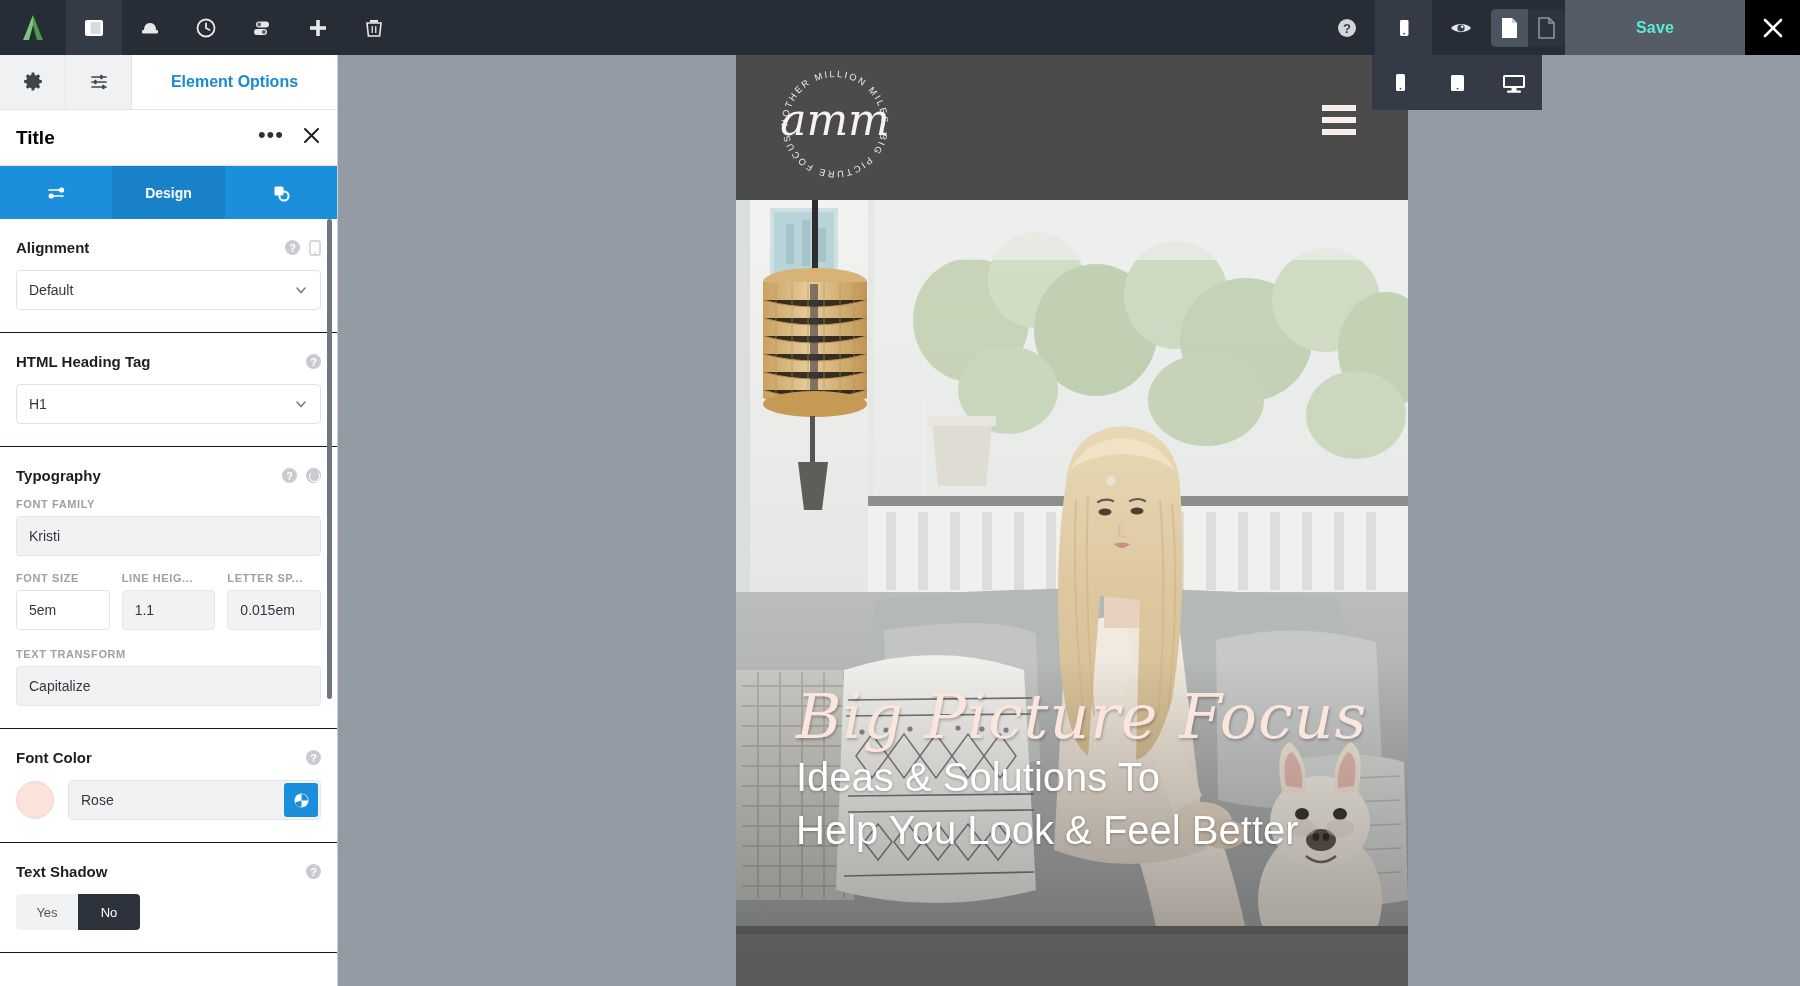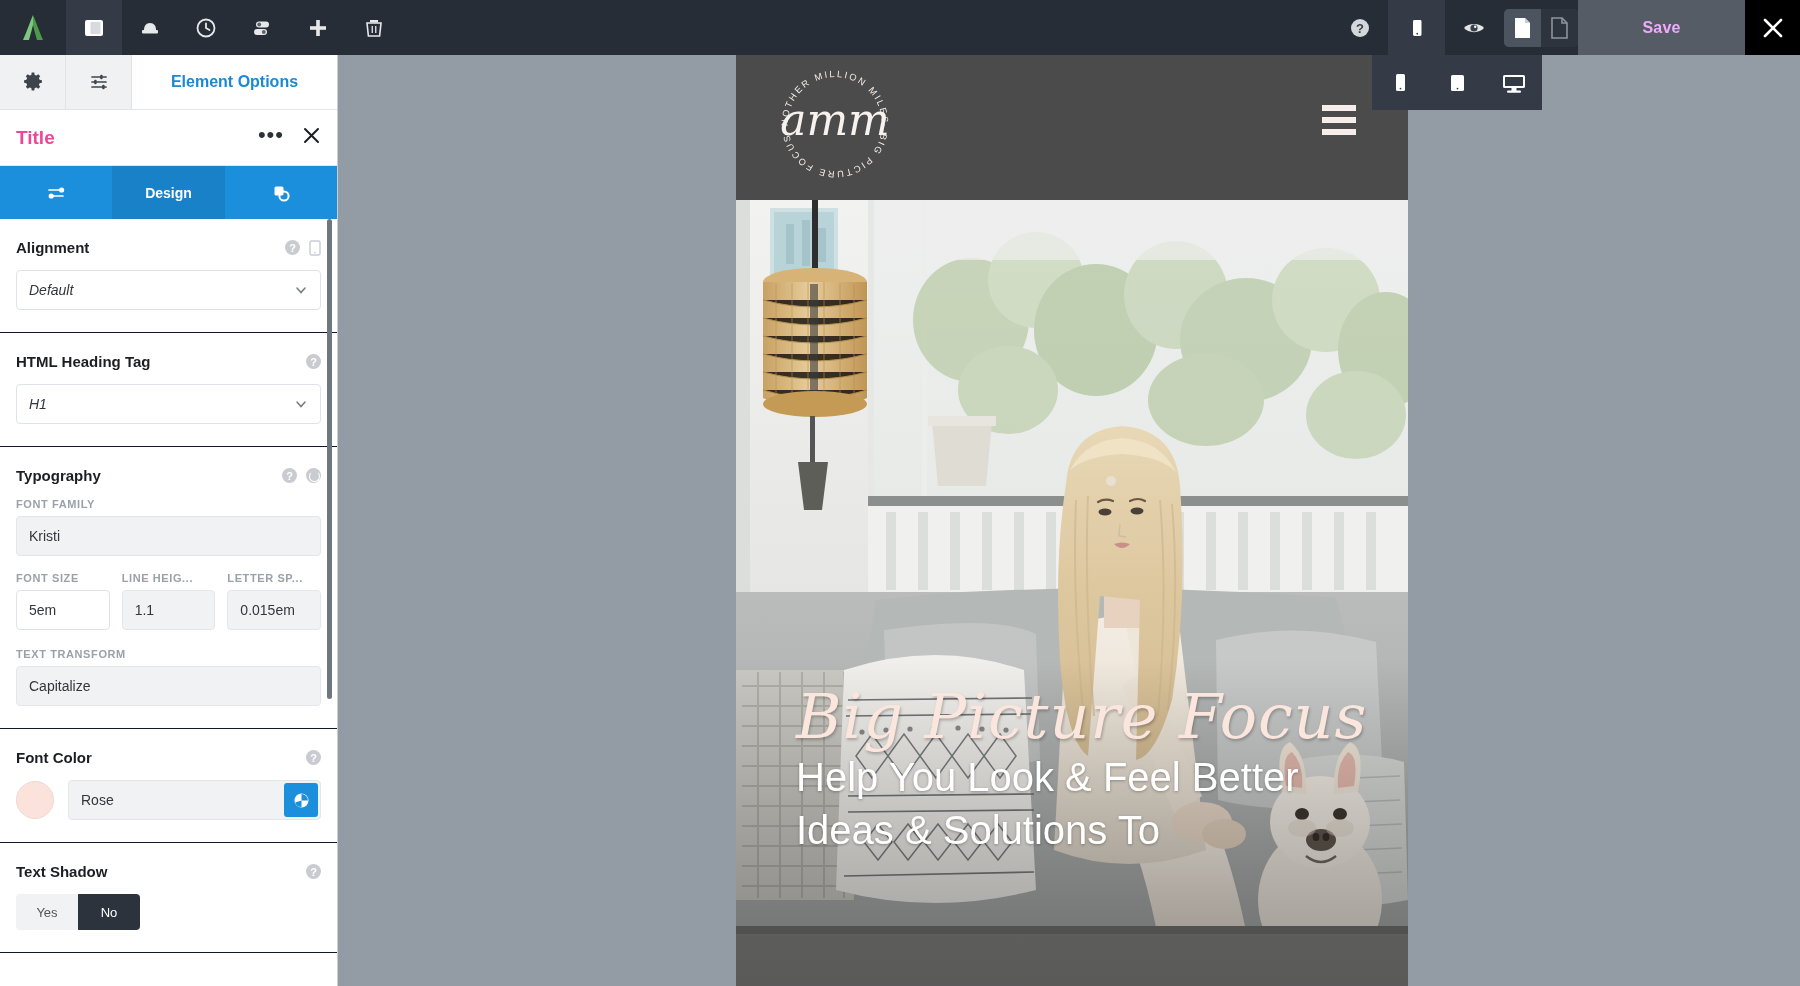--- a/index.html
+++ b/index.html
@@ -43,21 +43,21 @@
     display: flex; align-items: center;
     background: #3b434e; border-radius: 5px; overflow: hidden;
   }
   .doc-half {
     width: 37px; height: 38px; display: flex; align-items: center; justify-content: center;
     cursor: pointer;
   }
   .doc-half.sel { background: #4c555f; }
   .doc-half.unsel { background: #2e343d; }
   .tb-save {
-    width: 167px; background: #555c66; color: #f0abfc;
+    width: 180px; background: #555c66; color: #5eead4;
     display: flex; align-items: center; justify-content: center;
     font-size: 16px; font-weight: bold; cursor: pointer;
     letter-spacing: .2px;
   }
   .tb-close {
     width: 55px; background: #000;
     display: flex; align-items: center; justify-content: center; cursor: pointer;
   }
 
   
@@ -88,21 +88,21 @@
     background: #f0f1f3; border-right: 1px solid #e2e5e8; cursor: pointer;
   }
   .ptt-title {
     flex: 1; display: flex; align-items: center; justify-content: center;
     color: #1b89d4; font-size: 16px; font-weight: bold;
   }
   .panel-head {
     height: 56px; display: flex; align-items: center;
     padding: 0 16px; border-bottom: 1px solid #e2e5e8;
   }
-  .panel-head .ph-title { font-size: 19px; font-weight: bold; color: #ec4899; flex: 1; }
+  .panel-head .ph-title { font-size: 19px; font-weight: bold; color: #000000; flex: 1; }
   .panel-head .ph-dots { color: #2c3136; font-size: 22px; letter-spacing: 1px; margin-right: 18px; cursor: pointer; line-height: 1; padding-bottom:6px;}
   .panel-head .ph-x { cursor: pointer; }
   .panel-tabs { display: flex; height: 53px; }
   .ptab {
     flex: 1; display: flex; align-items: center; justify-content: center;
     background: #1b8fdc; color: #fff; font-size: 14px; font-weight: bold;
     cursor: pointer;
   }
   .ptab.active { background: #1981c7; }
   .panel-body {
@@ -131,21 +131,21 @@
   .globe-ico::after{
     content:""; position:absolute; left:3px; top:3px; width:9px; height:9px;
     border-radius:50%; border:1.5px solid #fff; border-top-color:transparent;
   }
   .select-box {
     height: 40px; border: 1px solid #dfe2e6; border-radius: 4px;
     background: #fff; display: flex; align-items: center;
     padding: 0 12px; font-size: 14px; color: #32373c; cursor: pointer;
     position: relative;
   }
-  .select-box .sv { flex: 1; font-style: italic; }
+  .select-box .sv { flex: 1; }
   .fieldlabel {
     font-size: 11px; font-weight: bold; color: #9aa1a8;
     letter-spacing: .6px; margin-bottom: 6px; text-transform: uppercase;
   }
   .input-box {
     height: 40px; border: 1px solid #e4e7ea; border-radius: 4px;
     background: #f1f2f4; display: flex; align-items: center;
     padding: 0 12px; font-size: 14px; color: #32373c; cursor: text;
   }
   .input-box.white { background: #fff; border-color: #dfe2e6; }
@@ -605,22 +605,22 @@
           <ellipse cx="604" cy="628" rx="14" ry="9" fill="#ded3c5" opacity=".5"></ellipse>
 
           <rect x="0" y="726" width="672" height="60" fill="#7d7e7c"></rect>
           <rect x="0" y="726" width="672" height="8" fill="#6a6b69"></rect>
 
           <rect x="0" y="460" width="672" height="326" fill="url(#botfade)"></rect>
         </svg>
 
         <div class="hero-text">
           <div class="hero-script">Big Picture Focus</div>
+          <div class="hero-sub">Ideas &amp; Solutions To</div>
           <div class="hero-sub">Help You Look &amp; Feel Better</div>
-          <div class="hero-sub">Ideas &amp; Solutions To</div>
         </div>
       </div>
     </div>
   </div>
 
   <div class="panel">
 
     <div class="panel-toptabs">
       <div class="ptt-icon">
         <svg width="22" height="22" viewBox="0 0 22 22">

